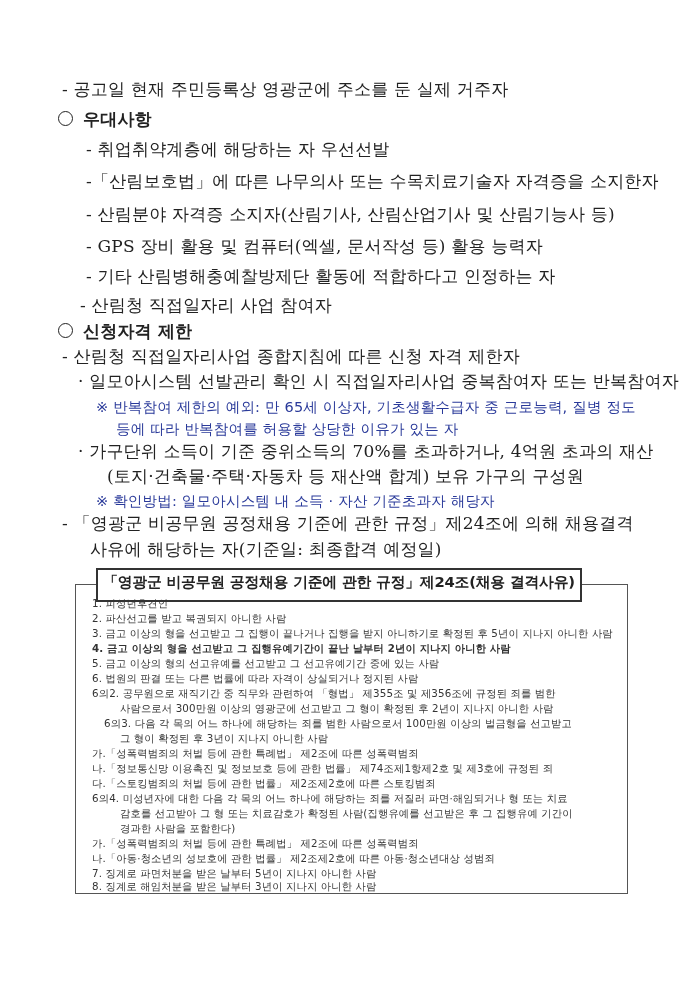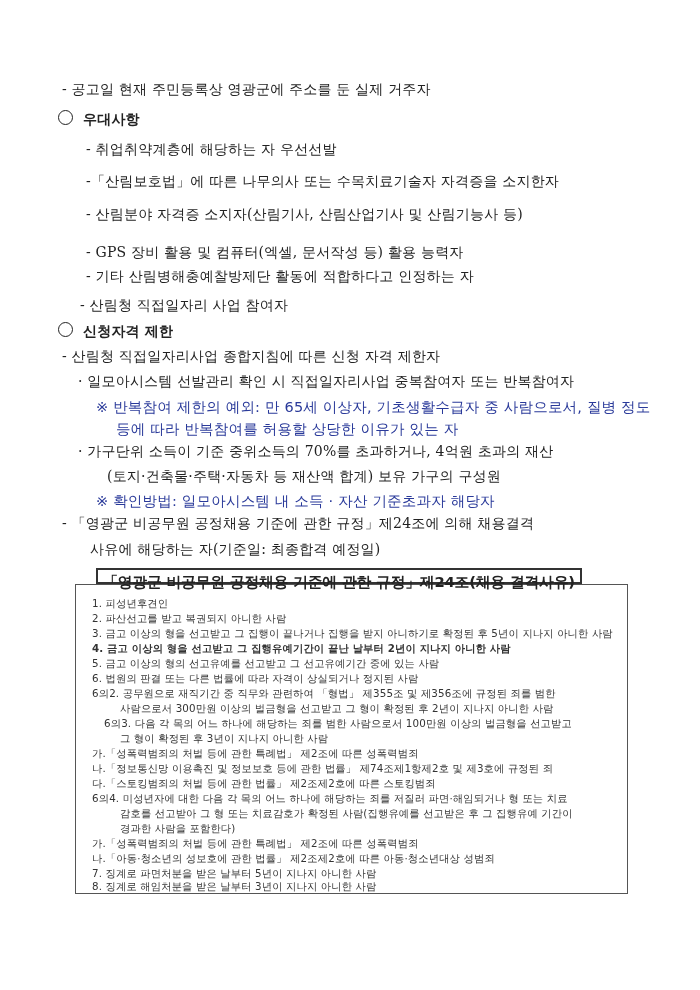--- a/index.html
+++ b/index.html
@@ -1,70 +1,70 @@
 <!DOCTYPE html>
 <html><head>
   <meta charset="utf-8">
   <style>
     html, body { margin: 0; padding: 0; background: #ffffff; }
     body { width: 700px; height: 990px; position: relative; overflow: hidden;
       font-family: "DejaVu Serif", "Liberation Serif", serif; color: #222; }
-    .line { position: absolute; white-space: nowrap; font-size: 14px; line-height: 22px; letter-spacing: 0.2px; }
+    .line { position: absolute; white-space: nowrap; font-size: 17px; line-height: 22px; letter-spacing: 0.2px; }
     .bold { font-weight: bold; font-family: "DejaVu Sans", "Liberation Sans", sans-serif; }
     .blue { color: #2a3a9a; font-family: "DejaVu Sans", "Liberation Sans", sans-serif; font-size: 14.5px; }
     .circle { display: inline-block; width: 13px; height: 13px; border: 1.6px solid #222; border-radius: 50%;
       vertical-align: -1px; margin-right: 10px; }
     .frame { position: absolute; left: 75px; top: 584px; width: 553px; height: 310px;
       border: 1px solid #555; box-sizing: border-box; }
-    .frame-title { position: absolute; left: 96px; top: 568px; width: 486px; height: 16px;
+    .frame-title { position: absolute; left: 96px; top: 568px; width: 486px; height: 34px;
       border: 2px solid #333; background: #fff; box-sizing: border-box;
       font-family: "DejaVu Sans", "Liberation Sans", sans-serif; font-weight: bold; font-size: 14.8px;
       line-height: 23px; text-align: center; white-space: nowrap; letter-spacing: -0.2px; }
     .frow { position: absolute; left: 92px; white-space: nowrap;
       font-family: "DejaVu Sans", "Liberation Sans", sans-serif; font-size: 10.3px; line-height: 15px; color: #333; letter-spacing: 0.15px; }
   </style>
 </head>
 <body>
 
 <div class="line" style="left:62px; top:78px;">- 공고일 현재 주민등록상 영광군에 주소를 둔 실제 거주자</div>
 
 <div class="line bold" style="left:58px; top:108px;">
   <span class="circle"></span><span>우대사항</span>
 </div>
 <div class="line" style="left:86px; top:138px;">- 취업취약계층에 해당하는 자 우선선발</div>
 <div class="line" style="left:86px; top:170px;">-「산림보호법」에 따른 나무의사 또는 수목치료기술자 자격증을 소지한자</div>
 <div class="line" style="left:86px; top:203px;">- 산림분야 자격증 소지자(산림기사, 산림산업기사 및 산림기능사 등)</div>
-<div class="line" style="left:86px; top:241px;">- GPS 장비 활용 및 컴퓨터(엑셀, 문서작성 등) 활용 능력자</div>
+<div class="line" style="left:86px; top:235px;">- GPS 장비 활용 및 컴퓨터(엑셀, 문서작성 등) 활용 능력자</div>
 <div class="line" style="left:86px; top:265px;">- 기타 산림병해충예찰방제단 활동에 적합하다고 인정하는 자</div>
 <div class="line" style="left:80px; top:294px;">- 산림청 직접일자리 사업 참여자</div>
 
 <div class="line bold" style="left:58px; top:320px;">
   <span class="circle"></span><span>신청자격 제한</span>
 </div>
 <div class="line" style="left:62px; top:345px;">- 산림청 직접일자리사업 종합지침에 따른 신청 자격 제한자</div>
 <div class="line" style="left:78px; top:370px;">· 일모아시스템 선발관리 확인 시 직접일자리사업 중복참여자 또는 반복참여자</div>
-<div class="line blue" style="left:96px; top:396px;">※ 반복참여 제한의 예외: 만 65세 이상자, 기초생활수급자 중 사람으로서, 질병 정도</div>
+<div class="line blue" style="left:96px; top:396px;">※ 반복참여 제한의 예외: 만 65세 이상자, 기초생활수급자 중 근로능력, 질병 정도</div>
 <div class="line blue" style="left:116px; top:418px;">등에 따라 반복참여를 허용할 상당한 이유가 있는 자</div>
 <div class="line" style="left:78px; top:440px;">· 가구단위 소득이 기준 중위소득의 70%를 초과하거나, 4억원 초과의 재산</div>
 <div class="line" style="left:90px; top:465px;margin-left:17px;">(토지·건축물·주택·자동차 등 재산액 합계) 보유 가구의 구성원</div>
 <div class="line blue" style="left:96px; top:490px;">※ 확인방법: 일모아시스템 내 소득 · 자산 기준초과자 해당자</div>
 <div class="line" style="left:62px; top:512px;">- 「영광군 비공무원 공정채용 기준에 관한 규정」제24조에 의해 채용결격</div>
 <div class="line" style="left:90px; top:538px;">사유에 해당하는 자(기준일: 최종합격 예정일)</div>
 
 <div class="frame"></div>
 <div class="frame-title">「영광군 비공무원 공정채용 기준에 관한 규정」제24조(채용 결격사유)</div>
 
 <div class="frow" style="top:596px;">1. 피성년후견인</div>
 <div class="frow" style="top:611px;">2. 파산선고를 받고 복권되지 아니한 사람</div>
 <div class="frow" style="top:626px;">3. 금고 이상의 형을 선고받고 그 집행이 끝나거나 집행을 받지 아니하기로 확정된 후 5년이 지나지 아니한 사람</div>
 <div class="frow" style="top:641px;font-weight:bold;">4. 금고 이상의 형을 선고받고 그 집행유예기간이 끝난 날부터 2년이 지나지 아니한 사람</div>
 <div class="frow" style="top:656px;">5. 금고 이상의 형의 선고유예를 선고받고 그 선고유예기간 중에 있는 사람</div>
 <div class="frow" style="top:671px;">6. 법원의 판결 또는 다른 법률에 따라 자격이 상실되거나 정지된 사람</div>
 <div class="frow" style="top:686px;">6의2. 공무원으로 재직기간 중 직무와 관련하여 「형법」 제355조 및 제356조에 규정된 죄를 범한</div>
-<div class="frow" style="top:701px; left:120px;">사람으로서 300만원 이상의 벌금형을 선고받고 그 형이 확정된 후 2년이 지나지 아니한 사람</div>
+<div class="frow" style="top:701px; left:120px;">사람으로서 300만원 이상의 영광군에 선고받고 그 형이 확정된 후 2년이 지나지 아니한 사람</div>
 <div class="frow" style="top:716px;margin-left:12px;">6의3. 다음 각 목의 어느 하나에 해당하는 죄를 범한 사람으로서 100만원 이상의 벌금형을 선고받고</div>
 <div class="frow" style="top:731px; left:120px;">그 형이 확정된 후 3년이 지나지 아니한 사람</div>
 <div class="frow" style="top:746px;">  가.「성폭력범죄의 처벌 등에 관한 특례법」 제2조에 따른 성폭력범죄</div>
 <div class="frow" style="top:761px;text-align:right;">  나.「정보통신망 이용촉진 및 정보보호 등에 관한 법률」 제74조제1항제2호 및 제3호에 규정된 죄</div>
 <div class="frow" style="top:776px;">  다.「스토킹범죄의 처벌 등에 관한 법률」 제2조제2호에 따른 스토킹범죄</div>
 <div class="frow" style="top:791px;">6의4. 미성년자에 대한 다음 각 목의 어느 하나에 해당하는 죄를 저질러 파면·해임되거나 형 또는 치료</div>
 <div class="frow" style="top:806px; left:120px;">감호를 선고받아 그 형 또는 치료감호가 확정된 사람(집행유예를 선고받은 후 그 집행유예 기간이</div>
 <div class="frow" style="top:821px; left:120px;">경과한 사람을 포함한다)</div>
 <div class="frow" style="top:836px;"> 가.「성폭력범죄의 처벌 등에 관한 특례법」 제2조에 따른 성폭력범죄</div>
 <div class="frow" style="top:851px;"> 나.「아동·청소년의 성보호에 관한 법률」 제2조제2호에 따른 아동·청소년대상 성범죄</div>

